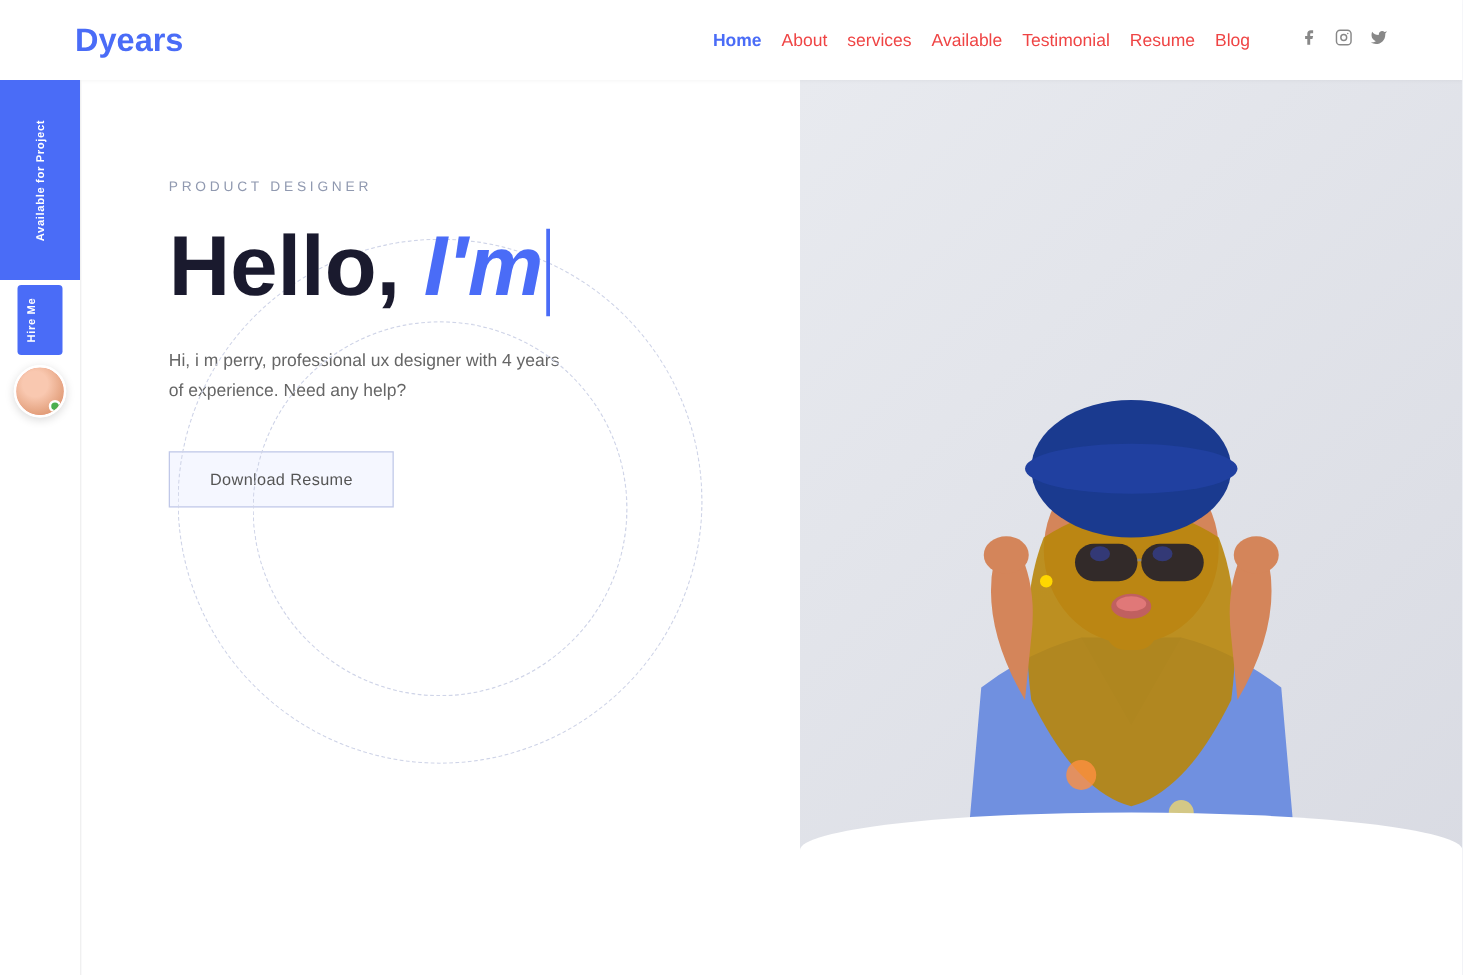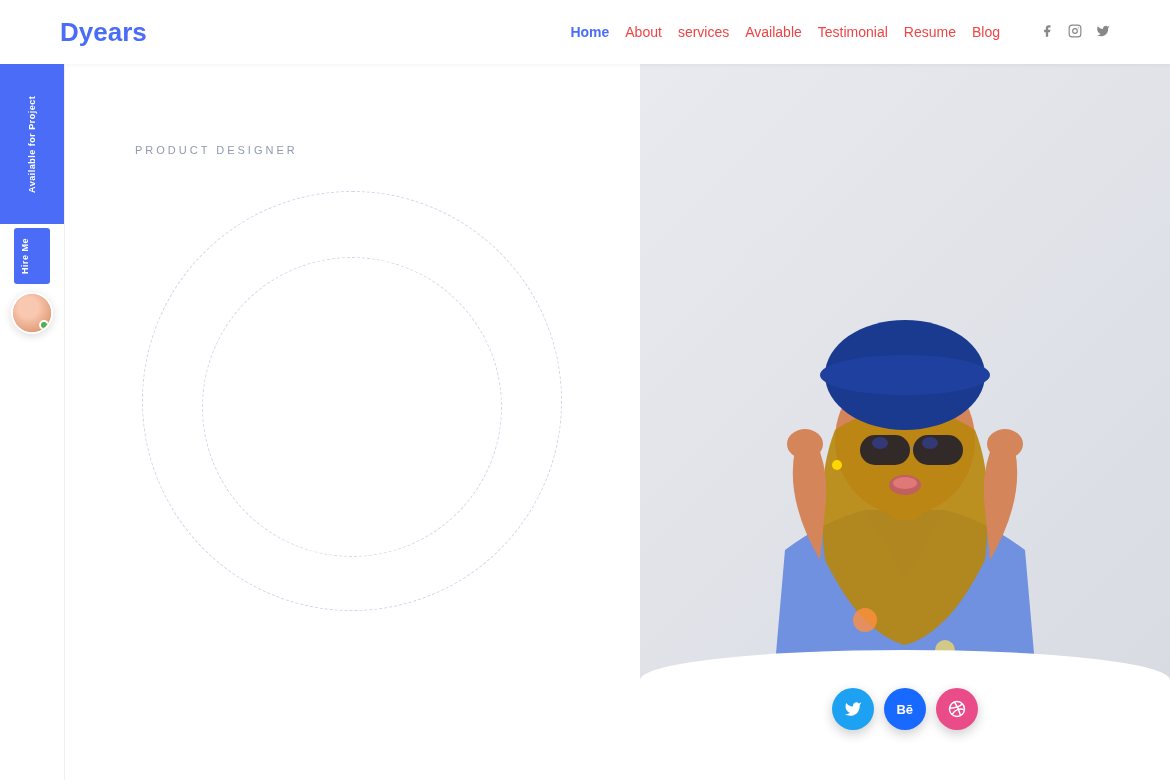--- a/index.html
+++ b/index.html
@@ -343,22 +343,30 @@
 </div>
 
 <div class="main">
 
   <div class="left-content">
     <div class="dot-circle"></div>
     <div class="dot-circle-2"></div>
 
     <div class="subtitle">PRODUCT DESIGNER</div>
 
-
-
+    <div class="hero-title">
+      <span>Hello,</span><span class="blue-text"> <span>I'm</span></span><span class="cursor-line"></span>
+    </div>
+
+    <p class="hero-desc">
+      <span>Hi, i m perry, professional ux designer with 4 years</span><br>
+      <span>of experience. Need any help?</span>
+    </p>
+
+    <button class="download-btn">Download Resume</button>
   </div>
 
   <div class="right-content">
     <div class="right-overlay"></div>
 
     <div class="person-illustration">
       <svg width="480" height="580" viewBox="0 0 480 580" xmlns="http://www.w3.org/2000/svg">
 
         <ellipse cx="240" cy="520" rx="160" ry="100" fill="#6a85e0" opacity="0.3"></ellipse>
 
@@ -394,33 +402,17 @@
         <ellipse cx="340" cy="244" rx="18" ry="15" fill="#d4855a"></ellipse>
 
         <circle cx="200" cy="420" r="12" fill="#ff9040" opacity="0.8"></circle>
         <circle cx="280" cy="450" r="10" fill="#ffe060" opacity="0.7"></circle>
         <circle cx="250" cy="480" r="8" fill="#ff9040" opacity="0.6"></circle>
 
         <circle cx="172" cy="265" r="5" fill="#ffd700"></circle>
       </svg>
     </div>
 
-    <div class="social-floats">
-      <div class="social-float-btn twitter">
-        <svg width="18" height="18" viewBox="0 0 24 24" fill="white">
-            <path d="M23 3a10.9 10.9 0 0 1-3.14 1.53 4.48 4.48 0 0 0-7.86 3v1A10.66 10.66 0 0 1 3 4s-4 9 5 13a11.64 11.64 0 0 1-7 2c9 5 20 0 20-11.5a4.5 4.5 0 0 0-.08-.83A7.72 7.72 0 0 0 23 3z"></path>
-          </svg>
-      </div>
-      <div class="social-float-btn behance">
-        <span style="font-size:13px;font-weight:700;">Bē</span>
-      </div>
-      <div class="social-float-btn dribbble">
-        <svg width="18" height="18" viewBox="0 0 24 24" fill="none" stroke="white" stroke-width="2">
-            <circle cx="12" cy="12" r="10"></circle>
-            <path d="M8.56 2.75c4.37 6.03 6.02 9.42 8.03 17.72m2.54-15.38c-3.72 4.35-8.94 5.66-16.88 5.85m19.5 1.9c-3.5-.93-6.63-.82-8.94 0-2.58.92-5.01 2.86-7.44 6.32"></path>
-          </svg>
-      </div>
-    </div>
 
     <div class="curved-bottom"></div>
   </div>
 
 </div>
 
 </body></html>

